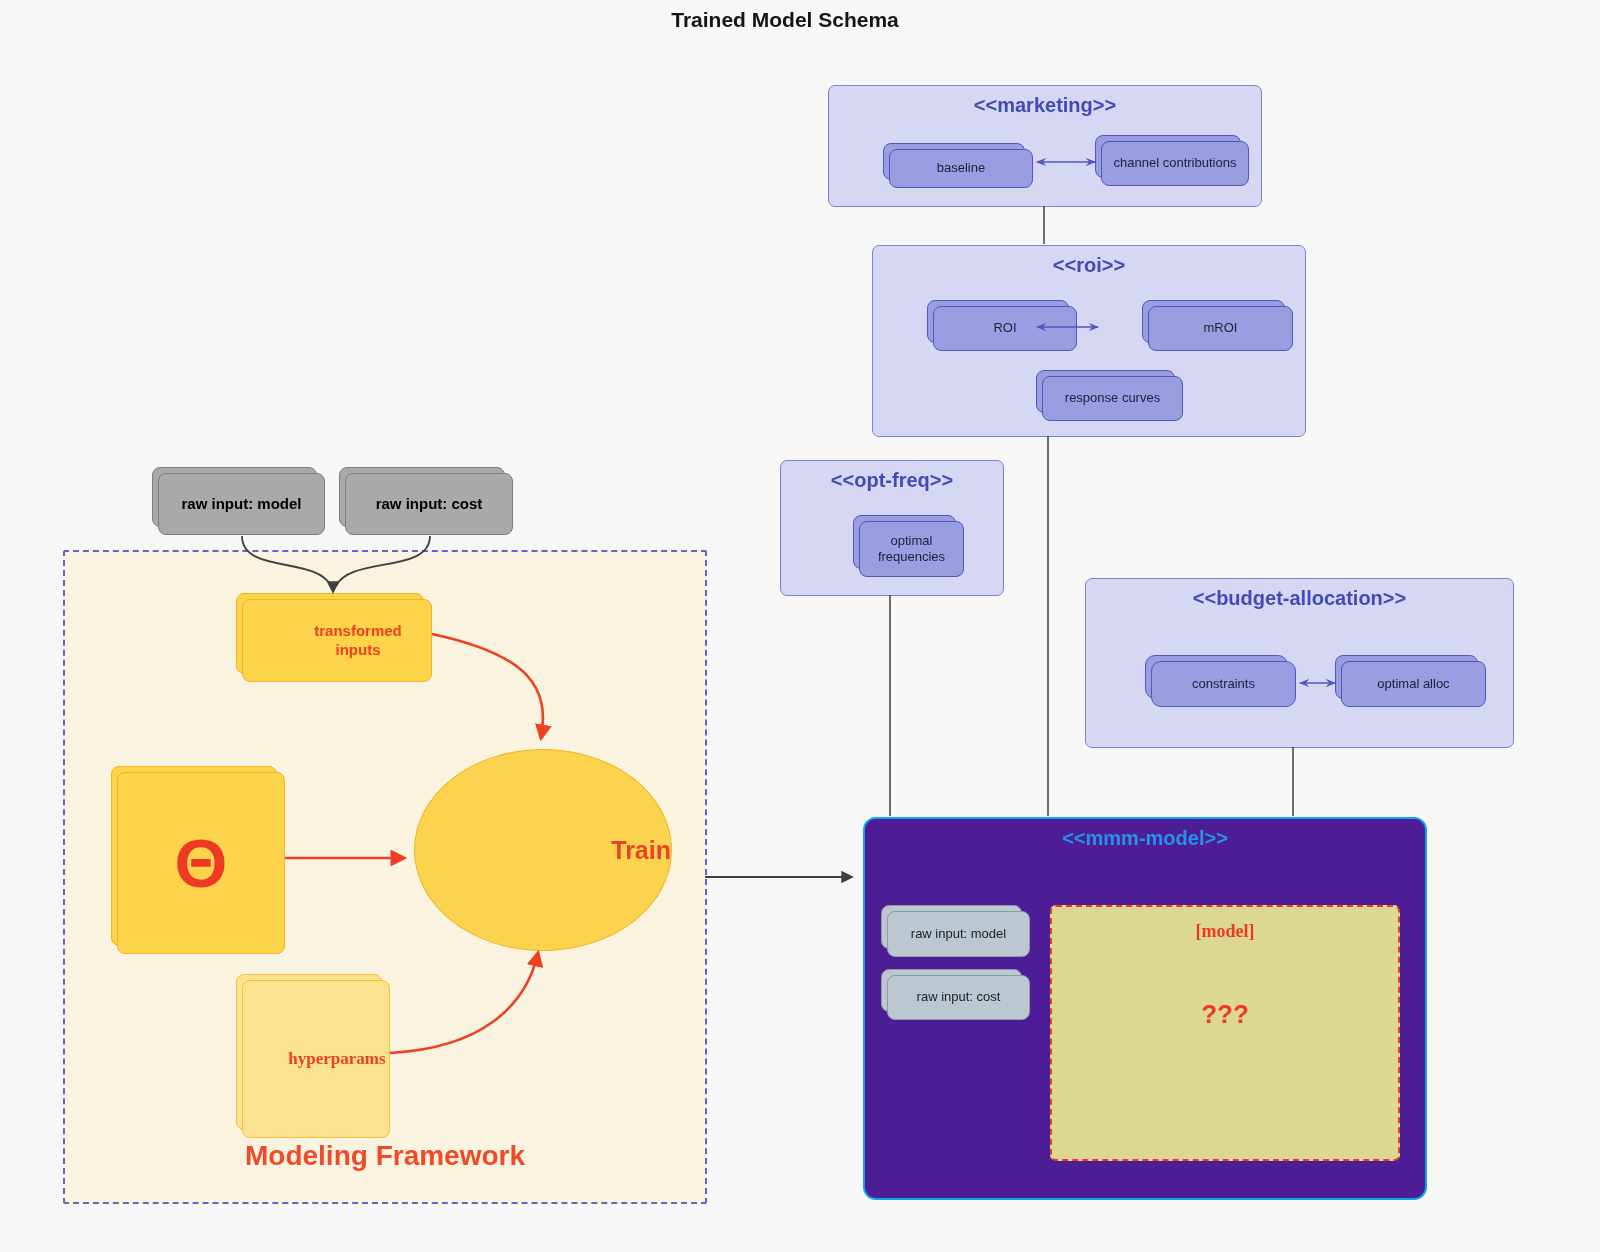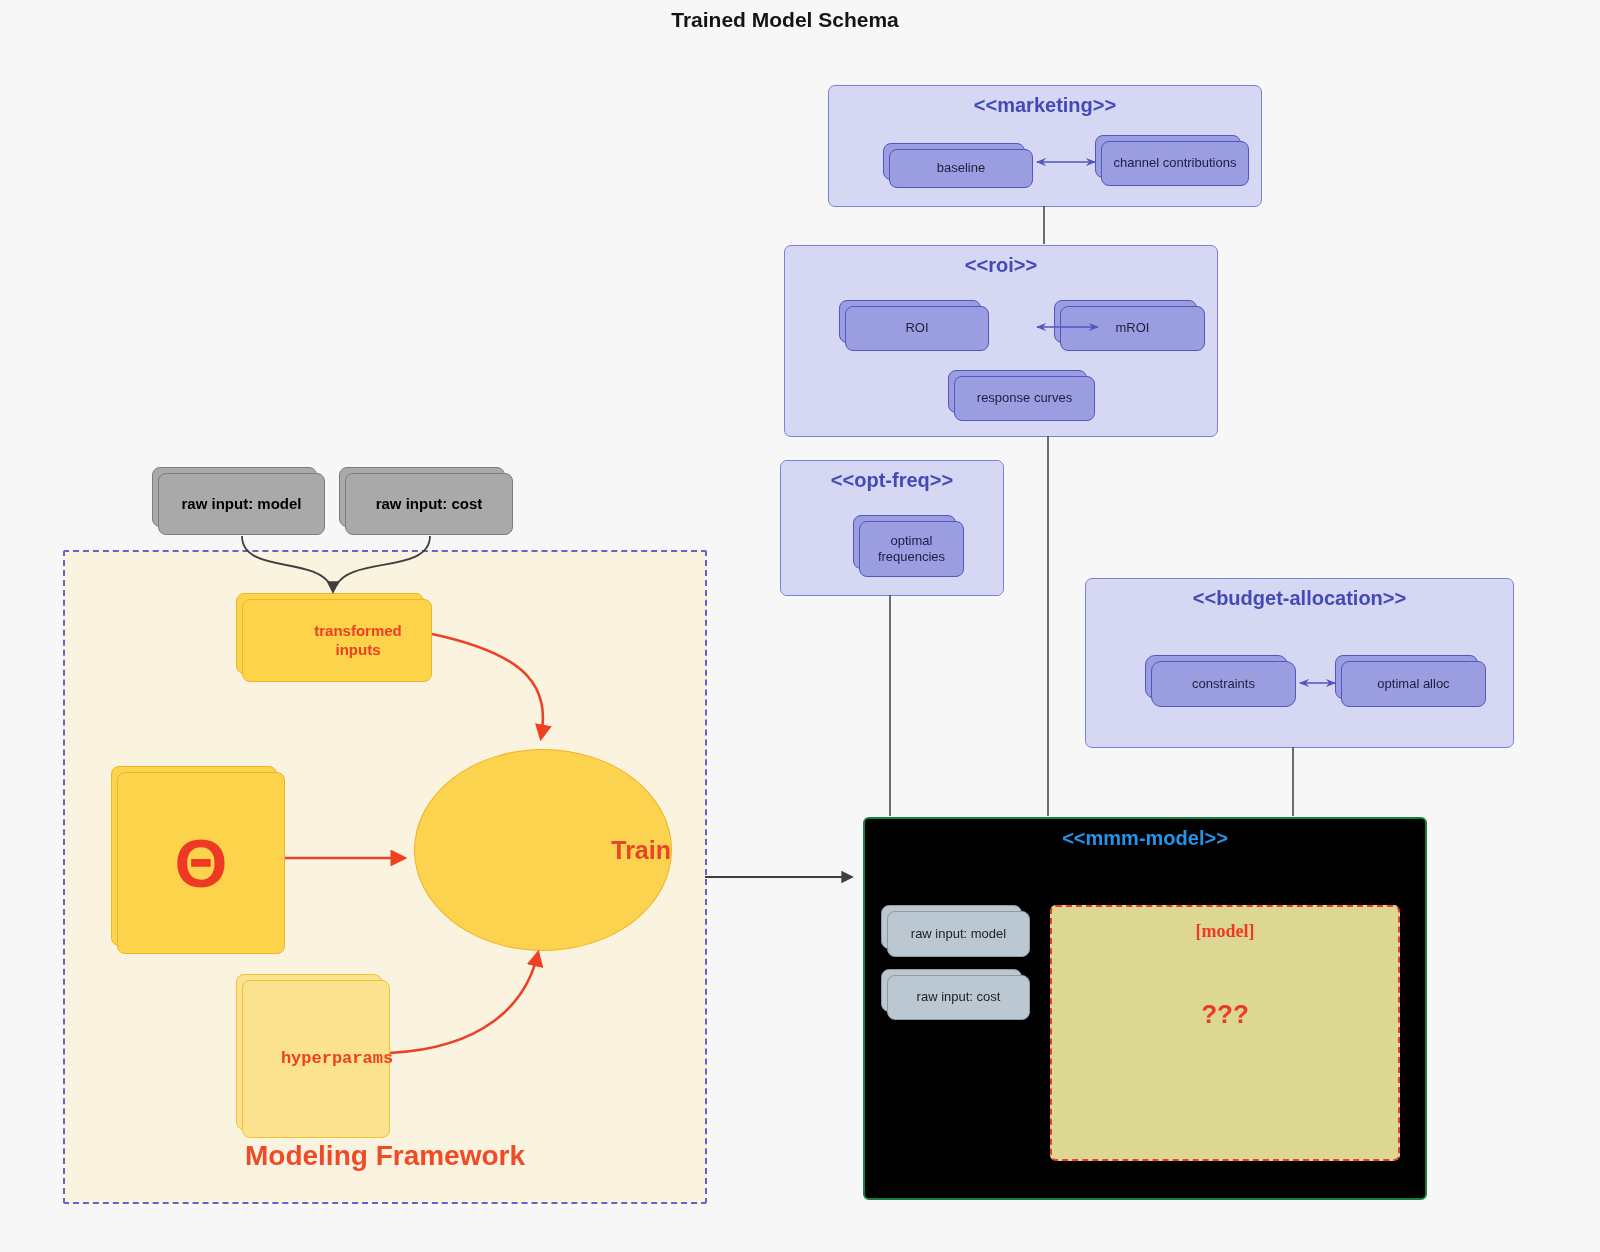--- a/index.html
+++ b/index.html
@@ -7,37 +7,37 @@
 
   .diagram-title{position:absolute;top:8px;left:785px;transform:translateX(-50%);
     font-size:21px;font-weight:bold;color:#141414;white-space:nowrap;}
 
   
   .panel{position:absolute;z-index:0;border-radius:7px;}
   .panel.purple{background:#d6d7f2;border:1.5px solid #7d81d8;}
   .panel-title{position:absolute;top:8px;left:0;right:0;text-align:center;
     font-family:Liberation Sans, sans-serif;font-weight:bold;font-size:20px;color:#4449b8;
     white-space:nowrap;}
-  .panel.blue{background:#000000;border:2px solid #15803d;border-radius:6px;}
+  .panel.blue{background:#4c1d95;border:2px solid #0ea5e9;border-radius:13px;}
   .panel.blue .panel-title{color:#2493ea;}
   .panel.cream{background:#faf3e0;border:2px dashed #6065cc;border-radius:2px;}
 
   
   .node{position:absolute;display:flex;align-items:center;justify-content:center;
     text-align:center;border-radius:8px;box-sizing:border-box;font-size:13px;color:#1e1e3f;
     line-height:1.25;padding:2px 6px;}
   .stack::before{content:"";position:absolute;left:-7px;top:-7px;width:100%;height:100%;
     box-sizing:border-box;background:inherit;border:inherit;border-radius:inherit;z-index:-1;}
   .node.purple{background:#9a9de0;border:1.5px solid #5157c0;}
   .node.gray{background:#a9a9a9;border:1.5px solid #7d7d7d;color:#000;font-weight:bold;font-size:15px;}
   .node.bluegray{background:#bcc8d1;border:1.5px solid #8f9aa3;color:#222;}
   .node.yellow{background:#fcd34b;border:1.5px solid #f0b429;}
   .node.lightyellow{background:#fae28e;border:1.5px solid #f2c235;}
   .red-text{color:#ee4023;font-weight:bold;padding-left:48px;}
-  .mono{font-family:Liberation Mono, monospace;}
+  .mono{font-family:Liberation Serif, serif;}
 
   .ellipse{position:absolute;border-radius:50%;background:#fbd34f;border:1.5px solid #f2b31e;
     display:flex;align-items:center;justify-content:flex-end;}
   .train-label{font-size:25px;font-weight:bold;color:#e8442c;}
   .theta-glyph{font-size:68px;font-weight:bold;color:#ee3a24;line-height:1;}
 
   .framework-label{position:absolute;left:320px;bottom:30px;transform:translateX(-50%);
     font-size:28px;font-weight:bold;color:#f04a28;white-space:nowrap;}
 
   .khaki-box{position:absolute;box-sizing:border-box;background:#ddd794;
@@ -55,21 +55,21 @@
 <div id="canvas">
 
   <div class="diagram-title">Trained Model Schema</div>
 
   <div class="panel purple" style="left:828px;top:85px;width:432px;height:120px;">
     <div class="panel-title">&lt;&lt;marketing&gt;&gt;</div>
     <div class="node purple stack" style="left:60px;top:55px;width:144px;height:39px;margin-top:8px;">baseline</div>
     <div class="node purple stack" style="left:272px;top:55px;width:148px;height:45px;">channel contributions</div>
   </div>
 
-  <div class="panel purple" style="left:784px;top:245px;width:432px;height:190px;">
+  <div class="panel purple" style="left:872px;top:245px;width:432px;height:190px;">
     <div class="panel-title">&lt;&lt;roi&gt;&gt;</div>
     <div class="node purple stack" style="left:60px;top:60px;width:144px;height:45px;">ROI</div>
     <div class="node purple stack" style="left:275px;top:60px;width:145px;height:45px;">mROI</div>
     <div class="node purple stack" style="left:169px;top:130px;width:141px;height:45px;">response curves</div>
   </div>
 
   <div class="panel purple" style="left:780px;top:460px;width:222px;height:134px;">
     <div class="panel-title">&lt;&lt;opt-freq&gt;&gt;</div>
     <div class="node purple stack" style="left:78px;top:60px;width:105px;height:56px;">optimal frequencies</div>
   </div>

